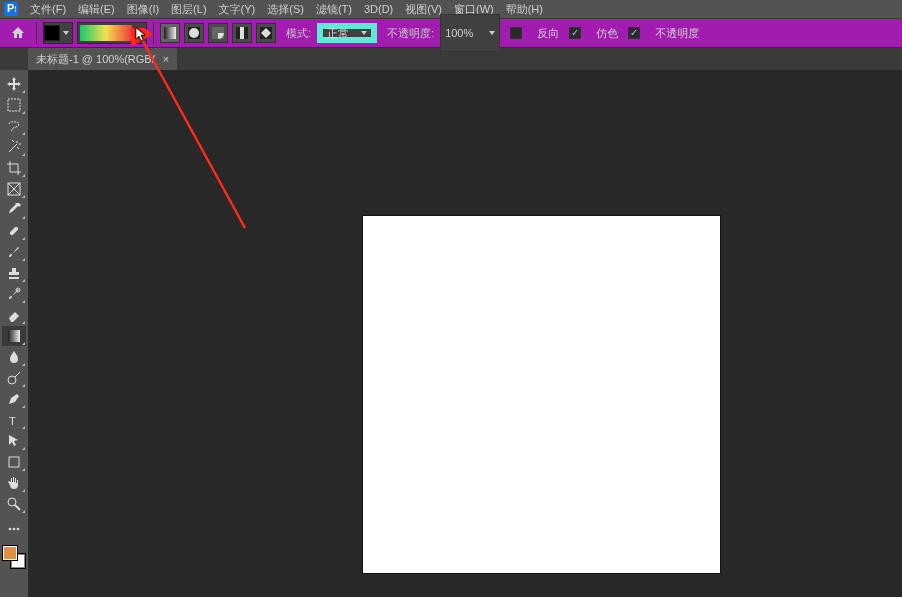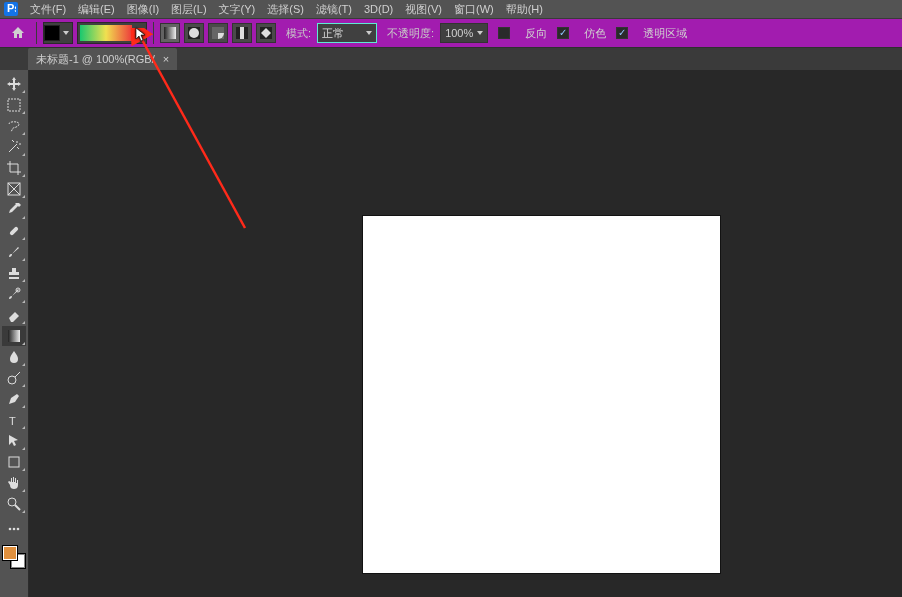--- a/index.html
+++ b/index.html
@@ -12,23 +12,23 @@
 .options-bar { height: 30px; background: #a21caf; border-top: 1px solid #3a3a3a; border-bottom: 1px solid #2f2f2f; display: flex; align-items: center; padding-left: 6px; gap: 4px; }
 .home-btn { width: 24px; height: 22px; display: flex; align-items: center; justify-content: center; }
 .sep { width: 1px; height: 22px; background: #3a3a3a; margin: 0 2px; }
 .gradient-picker-wrap { display: flex; align-items: center; border: 1px solid #2a2a2a; background: #404040; height: 22px; }
 .gradient-swatch-plain { width: 16px; height: 16px; background: #000; border: 1px solid #222; }
 .dd-arrow { width: 12px; display: flex; align-items: center; justify-content: center; color: #ccc; }
 .gradient-swatch { width: 52px; height: 16px; background: linear-gradient(to right, #1ac86f, #f0e050, #ed3b3b); margin: 0 2px; }
 .icon-btn { width: 20px; height: 20px; border: 1px solid #333; background: #4a4a4a; display: flex; align-items: center; justify-content: center; }
 .icon-btn.active { background: #636363; }
 .label-txt { color: #c8c8c8; margin-left: 6px; margin-right: 2px; }
-.select { height: 20px; min-width: 60px; border: 1px solid #5eead4; background: #404040; display: flex; align-items: center; padding: 0 4px; justify-content: space-between; }
+.select { height: 20px; min-width: 60px; border: 6px solid #5eead4; background: #404040; display: flex; align-items: center; padding: 0 4px; justify-content: space-between; }
 .select span { color: #ddd; }
-.numfield { height: 20px; width: 48px; border: 1px solid #333; background: #404040; display: flex; align-items: center; padding: 0 4px; justify-content: space-between; }
+.numfield { height: 20px; width: 60px; border: 1px solid #333; background: #404040; display: flex; align-items: center; padding: 18px 4px; justify-content: space-between; }
 .check { width: 12px; height: 12px; border: 1px solid #333; background: #2a2a2a; display: inline-flex; align-items: center; justify-content: center; margin-right: 3px; }
 .check.checked::after { content: "✓"; color: #8fc5ff; font-size: 10px; line-height: 10px; }
 .chk-wrap { display: flex; align-items: center; margin-left: 6px; gap: 12px; }
 
 .tab-bar { height: 22px; background: #3a3a3a; display: flex; align-items: flex-end; padding-left: 28px; }
 .doc-tab { height: 22px; background: #535353; color: #d0d0d0; padding: 4px 8px; display: flex; align-items: center; gap: 8px; border-top-left-radius: 2px; border-top-right-radius: 2px; }
 .doc-tab .close { cursor: default; }
 
 .work-area { position: absolute; left: 29px; top: 70px; right: 0; bottom: 0; background: #282828; }
 .toolbar { position: absolute; left: 0; top: 70px; width: 29px; bottom: 0; background: #535353; border-right: 1px solid #2c2c2c; display: flex; flex-direction: column; align-items: center; padding-top: 4px; }
@@ -141,21 +141,21 @@
   <label class="chk-wrap">
     <span class="check"></span>
     <span>反向</span>
   </label>
   <label class="chk-wrap">
     <span class="check checked"></span>
     <span>仿色</span>
   </label>
   <label class="chk-wrap">
     <span class="check checked"></span>
-    <span>透明区域</span>
+    <span>不透明度</span>
   </label>
 </div>
 
 <div class="tab-bar">
   <div class="doc-tab">
     <span>未标题-1 @ 100%(RGB/</span>
     <span class="close">×</span>
   </div>
 </div>
 

